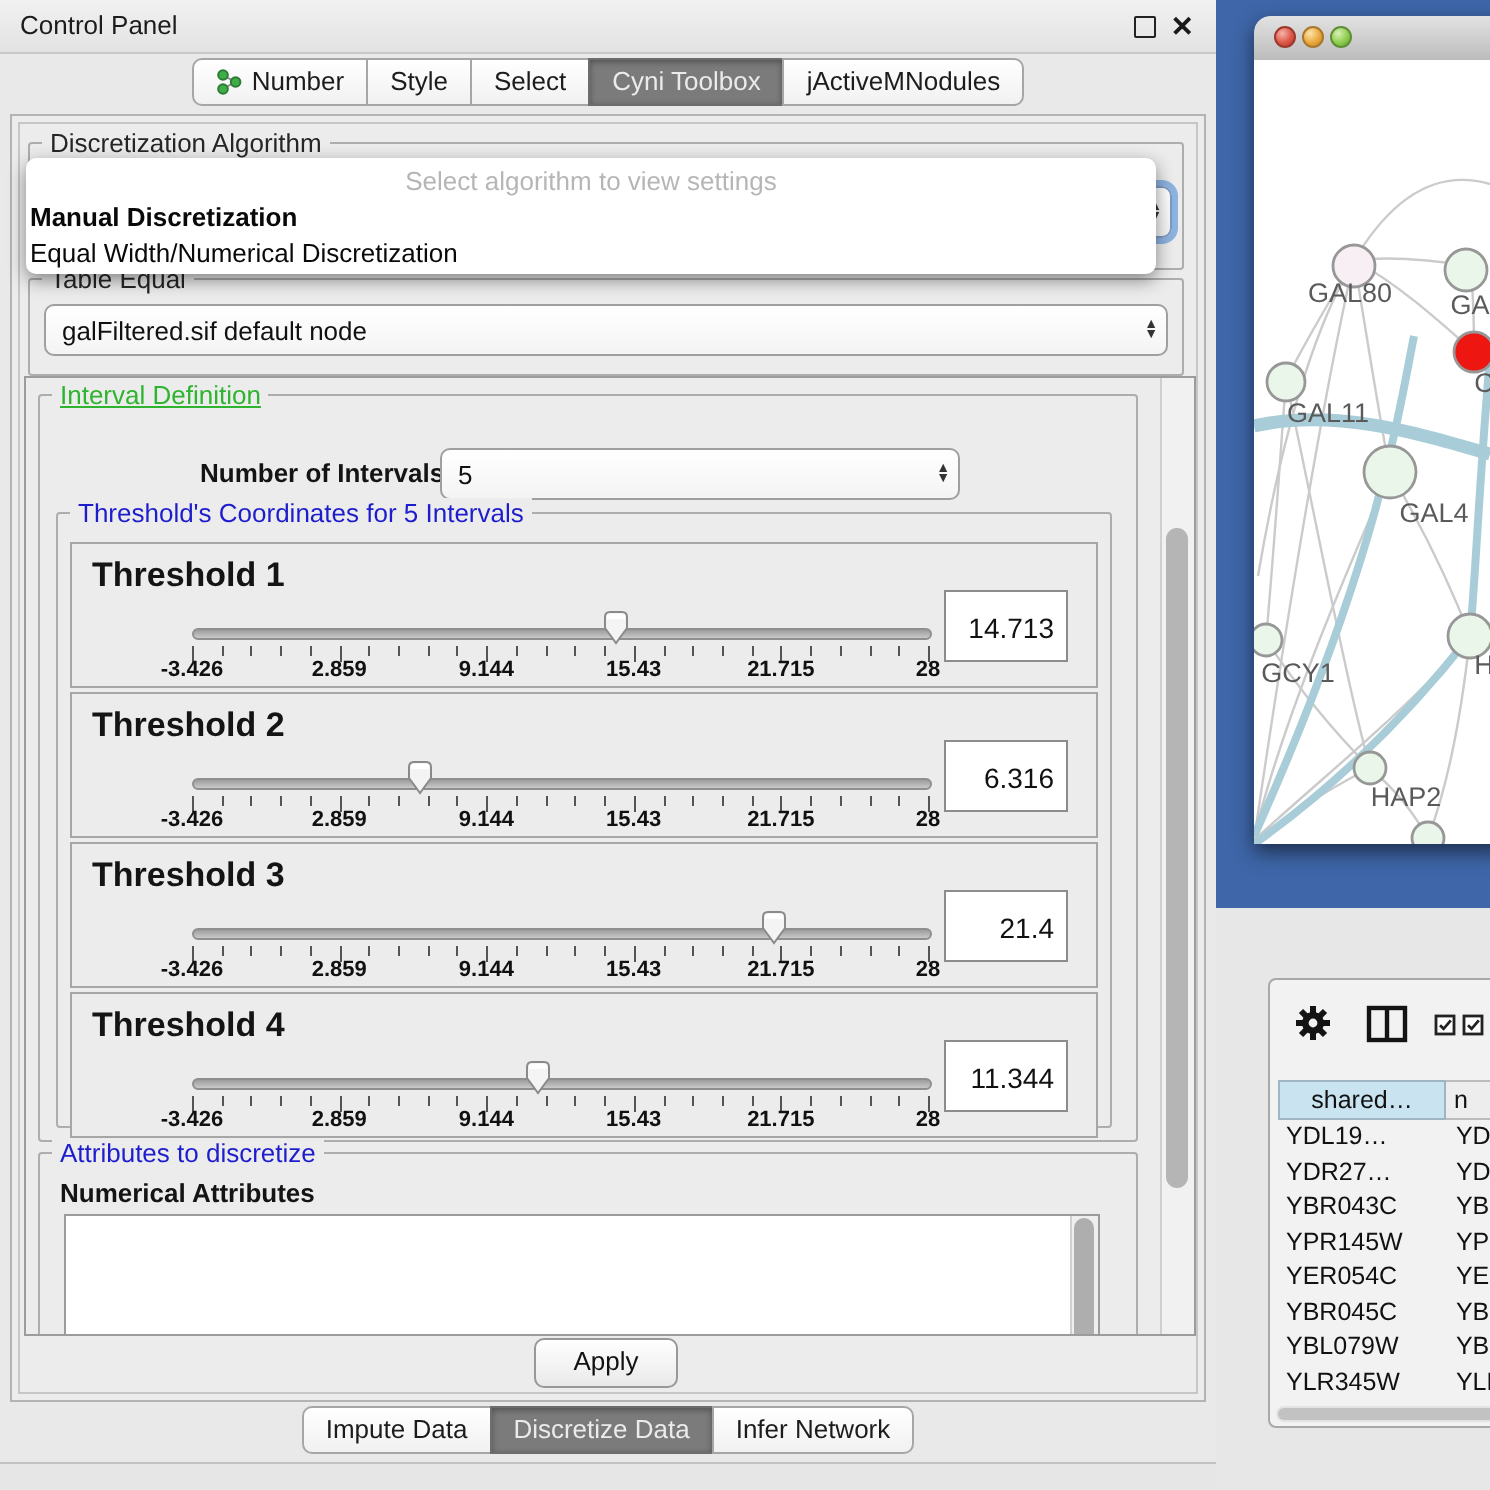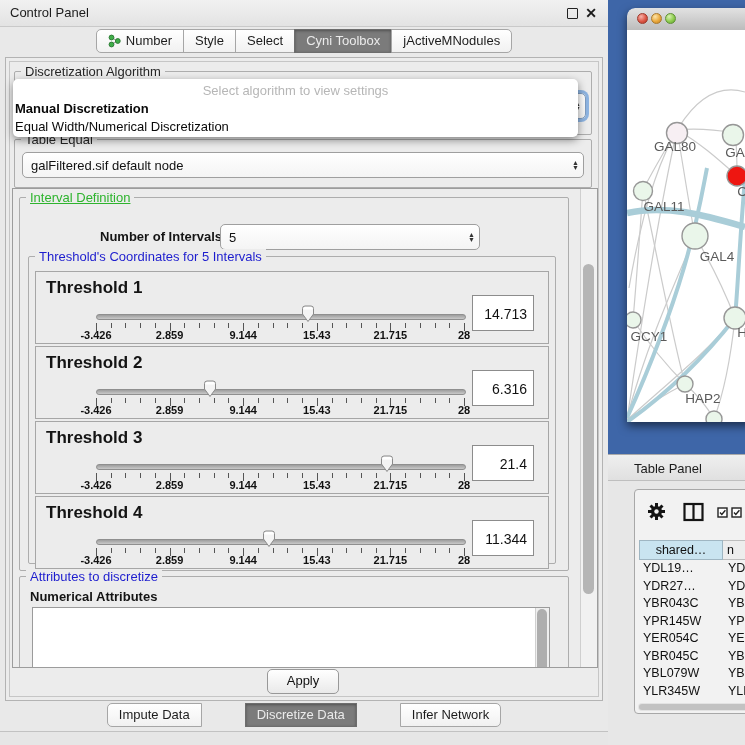--- a/index.html
+++ b/index.html
@@ -15,21 +15,21 @@
   #control-panel{left:0;top:0;width:608px;height:745px;background:#e9e9e9;}
   #cp-titlebar{left:0;top:0;width:608px;height:26px;
     background:linear-gradient(#f1f1f1,#e3e3e3);border-bottom:1px solid #c9c9c9;}
   #cp-title{left:10px;top:0;height:26px;line-height:26px;font-size:13px;color:#1c1c1c;}
   #float-icon{right:30px;top:8px;width:9px;height:9px;border:1.5px solid #222;border-radius:1px;}
   #close-icon{right:11px;top:4px;font-size:14px;font-weight:bold;color:#1a1a1a;line-height:18px;}
 
   
   .tabrow{display:flex;justify-content:center;align-items:flex-start;}
   #top-tabrow{left:0;top:29px;width:608px;}
-  #bottom-tabrow{left:0;top:703px;width:608px;gap:44px;}
+  #bottom-tabrow{left:0;top:703px;width:608px;}
   .seg-tab{
     padding:3px 11px 4px 11px;font-size:13px;color:#1c1c1c;
     background:linear-gradient(#ffffff,#f1f1f1);
     border:1px solid #a6a6a6;margin-left:-1px;cursor:default;
     display:flex;align-items:center;gap:5px;white-space:nowrap;
   }
   .seg-tab:first-child{border-top-left-radius:5px;border-bottom-left-radius:5px;margin-left:0;}
   .seg-tab:last-child{border-top-right-radius:5px;border-bottom-right-radius:5px;}
   .seg-tab.sel{background:#7b7b7b;color:#ebebeb;border-color:#6d6d6d;
     box-shadow:inset 0 1px 3px rgba(0,0,0,.35);}
@@ -460,23 +460,20 @@
           <circle cx="6" cy="290" r="8" fill="#eaf6ea" stroke="#979797" stroke-width="1.4"></circle>
           <text x="22" y="311" text-anchor="middle" font-size="13.5" fill="#5a5a5a" font-family="&quot;Liberation Sans&quot;, sans-serif">GCY1</text>
           <circle cx="108" cy="288" r="11" fill="#eaf6ea" stroke="#979797" stroke-width="1.4"></circle>
           <text x="115" y="307" text-anchor="middle" font-size="13.5" fill="#5a5a5a" font-family="&quot;Liberation Sans&quot;, sans-serif">H</text>
           <circle cx="58" cy="354" r="8" fill="#eaf6ea" stroke="#979797" stroke-width="1.4"></circle>
           <text x="76" y="373" text-anchor="middle" font-size="13.5" fill="#5a5a5a" font-family="&quot;Liberation Sans&quot;, sans-serif">HAP2</text>
           <circle cx="87" cy="389" r="8" fill="#eaf6ea" stroke="#979797" stroke-width="1.4"></circle>
         </svg></div>
   </div>
 
-  <div id="table-bar" class="abs">
-    <div id="table-bar-title" class="abs">Table Panel</div>
-  </div>
 
   <div id="table-box" class="abs">
     <div id="tbl-toolbar" class="abs">
       <svg id="gear-icon" class="abs" width="19" height="19" viewBox="0 0 19 19">
         <g stroke="#141414" stroke-width="3">
           <line x1="9.5" y1="1" x2="9.5" y2="18"></line>
             <line x1="1" y1="9.5" x2="18" y2="9.5"></line>
           <line x1="3.5" y1="3.5" x2="15.5" y2="15.5"></line>
             <line x1="15.5" y1="3.5" x2="3.5" y2="15.5"></line>
         </g>

